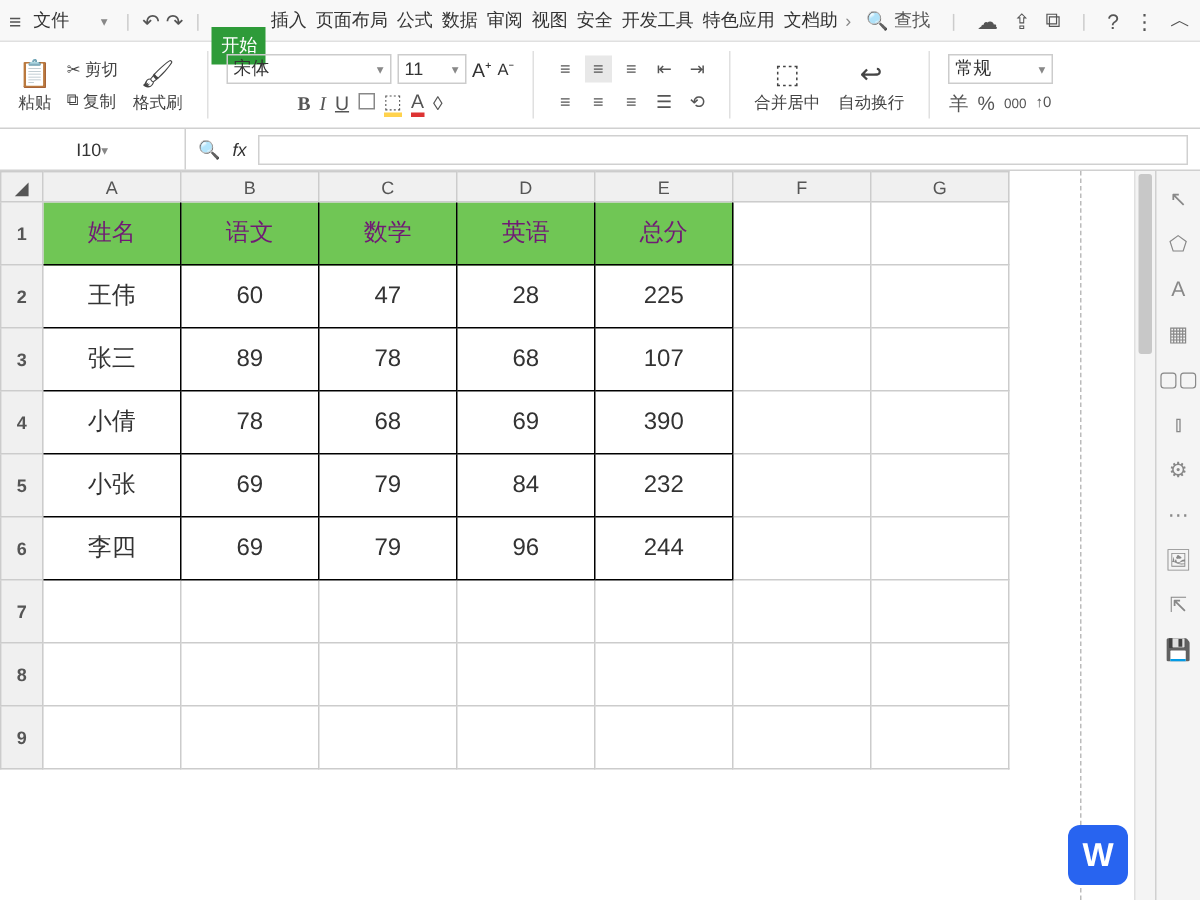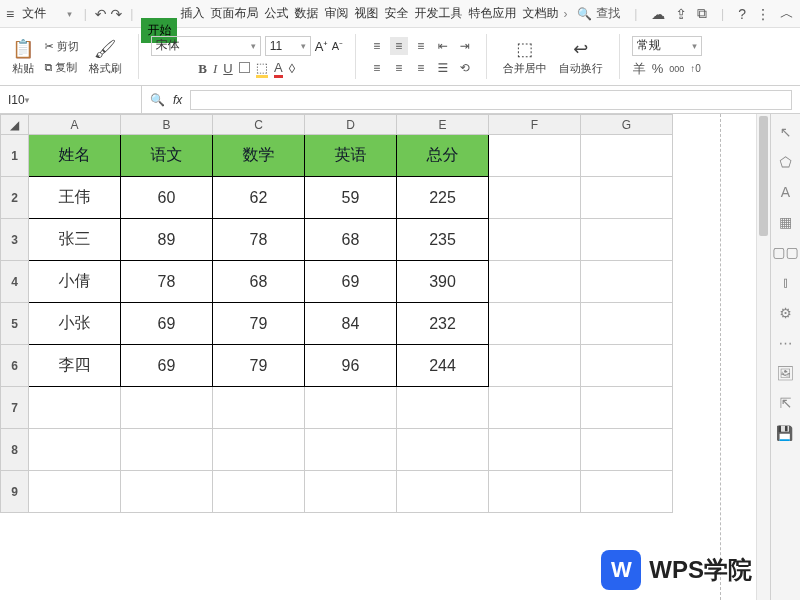--- a/index.html
+++ b/index.html
@@ -4,21 +4,21 @@
 <style>
 * { box-sizing: border-box; margin: 0; padding: 0; }
 body { font-family: "Microsoft Yahei", sans-serif; font-size: 12px; color: #333; background: #fff; width: 800px; height: 600px; overflow: hidden; position: relative; }
 .menubar { display: flex; align-items: center; height: 28px; padding: 0 6px; gap: 2px; border-bottom: 1px solid #e0e0e0; background: #f8f8f8; }
 .menubar .left { display: flex; align-items: center; gap: 4px; }
 .menubar .hamburger { font-size: 14px; color: #555; }
 .menubar .file-btn { display: flex; align-items: center; gap: 21px; padding: 2px 4px; }
 .menubar .divider { color: #ccc; margin: 0 4px; }
 .menubar .tabs { display: flex; align-items: center; }
 .menubar .tab { padding: 0 3px; font-size: 12px; cursor: pointer; }
-.menubar .tab.active { background: #2e9b39; color: #000000; padding: 4px 6px; margin-top: 33px; }
+.menubar .tab.active { background: #2e9b39; color: #ffffff; padding: 4px 6px; margin-top: 33px; }
 .menubar .tab-arrow { color: #888; padding: 0 2px; }
 .menubar .right { margin-left: auto; display: flex; align-items: center; gap: 10px; color: #555; }
 .menubar .search { display: flex; align-items: center; gap: 4px; }
 .menubar .icon { font-size: 14px; color: #555; }
 .toolbar { display: flex; align-items: stretch; height: 58px; background: #fff; border-bottom: 1px solid #d0d0d0; padding: 2px 6px; gap: 8px; }
 .tgroup { display: flex; align-items: center; gap: 4px; padding: 0 2px; }
 .vline { width: 1px; background: #e0e0e0; margin: 4px 2px; }
 .big-btn { display: flex; flex-direction: column; align-items: center; justify-content: center; gap: 1px; font-size: 11px; color: #444; padding: 2px 4px; }
 .big-btn .ic { font-size: 18px; }
 .small-btn { display: flex; align-items: center; gap: 3px; font-size: 11px; color: #444; padding: 1px 2px; }
@@ -28,31 +28,31 @@
 .font-size { border: 1px solid #ccc; height: 20px; width: 46px; font-size: 12px; padding: 0 4px; display: flex; align-items: center; justify-content: space-between; gap: 12px; }
 .fmt-row { display: flex; align-items: center; gap: 6px; font-size: 13px; color: #555; }
 .fmt-row .b { font-weight: bold; font-family: serif; }
 .fmt-row .i { font-style: italic; font-family: serif; }
 .fmt-row .u { text-decoration: underline; }
 .fmt-row .box { border: 1px solid #888; width: 11px; height: 11px; display:inline-block; }
 .align-grid { display: grid; grid-template-columns: repeat(5, 18px); grid-template-rows: repeat(2, 18px); gap: 4px; }
 .align-grid span { font-size: 12px; color: #555; display: flex; align-items: center; justify-content: center; }
 .number-fmt { border: 1px solid #ccc; height: 20px; width: 70px; display:flex; align-items:center; justify-content:space-between; padding: 0 4px; font-size: 12px; }
 .namebox-row { display: flex; align-items: center; height: 28px; border-bottom: 1px solid #d0d0d0; background: #fff; }
-.namebox { width: 142px; border-right: 1px solid #d0d0d0; height: 100%; display: flex; align-items: center; padding: 0 8px; justify-content: flex-start; }
+.namebox { width: 124px; border-right: 1px solid #d0d0d0; height: 100%; display: flex; align-items: center; padding: 0 8px; justify-content: center; }
 .fx-area { display: flex; align-items: center; gap: 8px; padding: 0 8px; flex: 1; }
 .fx-area input { border: 1px solid #d0d0d0; height: 20px; flex: 1; padding: 0 6px; }
 .sheet-wrap { display: flex; height: calc(600px - 28px - 58px - 28px); position: relative; }
 .sheet { flex: 1; overflow: hidden; position: relative; }
 .grid { border-collapse: collapse; }
 .grid th, .grid td { border: 1px solid #ccc; }
 .colhdr th { background: #f0f0f0; font-weight: normal; color: #555; height: 20px; font-size: 12px; }
 .rowhdr { background: #f0f0f0; color: #555; text-align: center; width: 28px; font-size: 12px; }
 .corner { background: #f0f0f0; width: 28px; }
-.data-header td { background: #70c655; color: #0f172a; text-align: center; font-size: 16px; height: 42px; border: 1px solid #000 !important; }
+.data-header td { background: #70c655; color: #701a75; text-align: center; font-size: 16px; height: 42px; border: 1px solid #000 !important; }
 .data-row td.cell { text-align: center; font-size: 16px; height: 42px; border: 1px solid #000 !important; }
 .empty td.cell { height: 42px; }
 .colA { width: 92px; } .colB { width: 92px; } .colC { width: 92px; } .colD { width: 92px; } .colE { width: 92px; }
 .colF { width: 92px; } .colG { width: 92px; }
 .sidepanel { width: 30px; background: #f4f4f4; border-left: 1px solid #d0d0d0; display: flex; flex-direction: column; align-items: center; gap: 14px; padding-top: 10px; color: #888; font-size: 14px; }
 .vscroll { width: 14px; background: #f4f4f4; border-left: 1px solid #e0e0e0; position: relative; }
 .vscroll .thumb { position: absolute; top: 2px; left: 2px; right: 2px; height: 120px; background: #c8c8c8; border-radius: 2px; }
 .watermark { position: absolute; right: 48px; bottom: 10px; display: flex; align-items: center; gap: 8px; font-size: 24px; font-weight: bold; color: #222; }
 .watermark .logo { width: 40px; height: 40px; background: #2864f0; border-radius: 8px; color: #fff; display: flex; align-items: center; justify-content: center; font-size: 22px; font-weight: bold; }
 .dashed-edge { position: absolute; top: 0; bottom: 0; border-left: 1px dashed #bbb; }
@@ -222,33 +222,33 @@
         <td>数学</td>
         <td>英语</td>
         <td>总分</td>
         <td class="cell" style="border:1px solid #ccc!important;background:#fff;"></td>
         <td class="cell" style="border:1px solid #ccc!important;background:#fff;"></td>
       </tr>
       <tr class="data-row">
             <th class="rowhdr">2</th>
             <td class="cell">王伟</td>
             <td class="cell">60</td>
-            <td class="cell">62</td>
-            <td class="cell">59</td>
+            <td class="cell">47</td>
+            <td class="cell">28</td>
             <td class="cell">225</td>
             <td class="cell" style="border:1px solid #ccc!important;"></td>
             <td class="cell" style="border:1px solid #ccc!important;"></td>
           </tr>
       <tr class="data-row">
             <th class="rowhdr">3</th>
             <td class="cell">张三</td>
             <td class="cell">89</td>
             <td class="cell">78</td>
             <td class="cell">68</td>
-            <td class="cell">235</td>
+            <td class="cell">107</td>
             <td class="cell" style="border:1px solid #ccc!important;"></td>
             <td class="cell" style="border:1px solid #ccc!important;"></td>
           </tr>
       <tr class="data-row">
             <th class="rowhdr">4</th>
             <td class="cell">小倩</td>
             <td class="cell">78</td>
             <td class="cell">68</td>
             <td class="cell">69</td>
             <td class="cell">390</td>
@@ -322,14 +322,13 @@
     <span>⚙</span>
     <span>⋯</span>
     <span>🖼</span>
     <span>⇱</span>
     <span>💾</span>
   </div>
 </div>
 
 <div class="watermark">
   <div class="logo">W</div>
-  <span>WPS学院</span>
 </div>
 
 </body></html>

